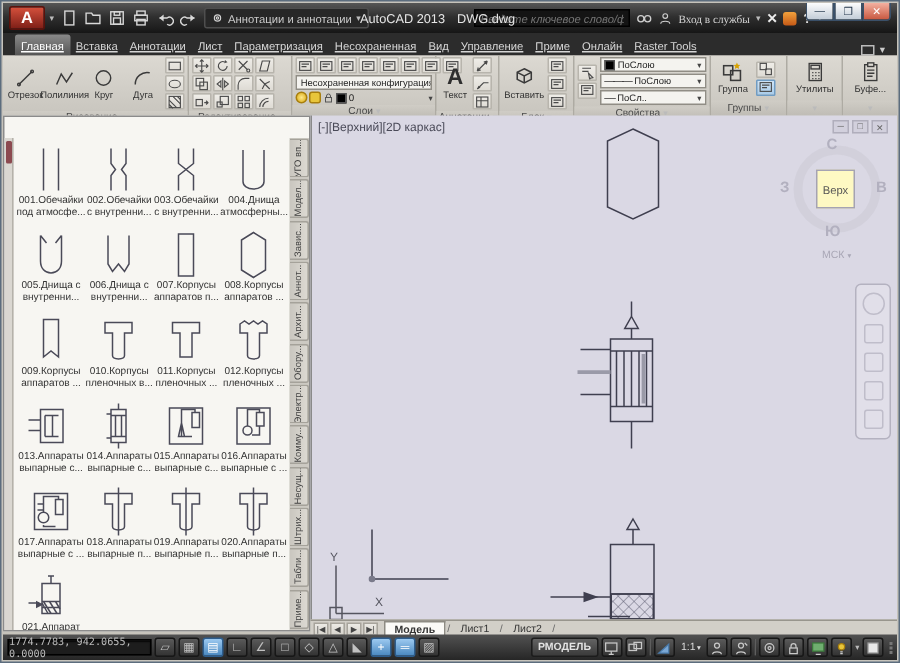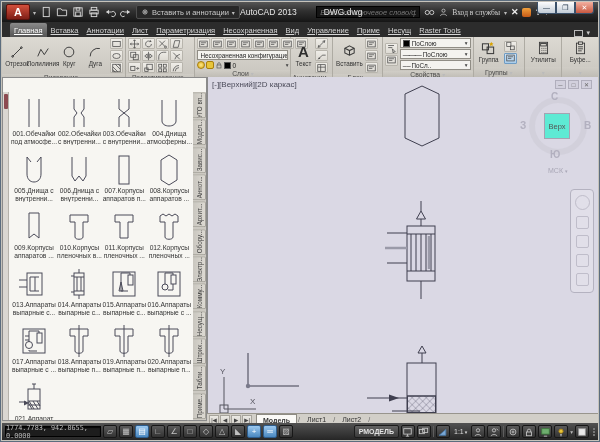--- a/index.html
+++ b/index.html
@@ -10,21 +10,21 @@
   .titlebar { position:absolute; top:1px; left:1px; right:1px; height:20px;
     background:linear-gradient(#565656 0%,#303030 45%,#161616 100%); display:flex; align-items:center; gap:3px; padding:0 4px; }
   .logo { width:24px; height:16px; background:linear-gradient(#d4503c,#7e1f17); border:1px solid #5a120c; border-radius:2px;
     color:#fff; font-weight:bold; font-size:11px; display:flex; align-items:center; justify-content:center; }
   .logo-caret, .caret { color:#bbb; font-size:6px; }
   .qat { display:flex; gap:2px; align-items:center; }
   .qat-btn { width:14px; height:14px; display:flex; align-items:center; justify-content:center; }
   .qat-btn svg { stroke:#d9d9d9; fill:none; stroke-width:1; }
   .workspace { display:flex; align-items:center; gap:3px; height:14px; background:#272727; border:1px solid #4e4e4e;
     border-radius:2px; padding:0 4px; font-size:7.5px; color:#c9c9c9; }
-  .app-title { position:absolute; left:238px; top:0; height:20px; display:flex; align-items:center; gap:27px;
+  .app-title { position:absolute; left:238px; top:0; height:20px; display:flex; align-items:center; gap:8px;
     font-size:8.5px; color:#e6e6e6;justify-content:flex-end; }
   .ic-right { margin-left:auto; margin-right:46px; display:flex; align-items:center; gap:4px; }
   .search-input { width:104px; height:12px; background:#141414; border:1px solid #000; color:#999; font-size:7.5px;
     font-style:italic; padding:0 3px; font-family:"Liberation Sans", sans-serif; }
   .tb-ic { display:flex; align-items:center; justify-content:center; }
   .tb-ic svg { stroke:#cfcfcf; fill:none; stroke-width:1; }
   .signin-label { font-size:7.5px; color:#d2d2d2;font-family:Liberation Serif, serif; }
   .x-glyph { color:#eee; font-size:9px; font-weight:bold; }
   .help-glyph { color:#ddd; font-size:9px; font-weight:bold; }
   .apps-dot { width:9px; height:9px; border-radius:2px; background:linear-gradient(#f2a13c,#c55a17); }
@@ -91,21 +91,21 @@
   
   .canvas { position:absolute; left:206px; top:76px; width:391px; height:336px; background:#dad8e4; border-left:1px solid #8a8a8a; }
   .vp-label { position:absolute; left:4px; top:3px; font-size:8px; color:#4a4a58; }
   .doc-controls { position:absolute; right:6px; top:3px; display:flex; gap:2px; }
   .doc-btn { width:11px; height:9px; background:#d2d0dd; border:1px solid #b0aebc; color:#666; font-size:6px;
     display:flex; align-items:center; justify-content:center; }
   .geom { position:absolute; left:0; top:0; }
   .viewcube { position:absolute; left:321px; top:20px; width:58px; height:58px;
     border:6px solid rgba(205,203,214,0.6); border-radius:50%; }
   .vc-letter { position:absolute; font-size:10px; color:#b2b0bf; font-weight:bold; }
-  .vc-center { position:absolute; left:336px; top:36px; width:26px; height:26px; background:#5eead4; border:1px solid #a5a3b2;
+  .vc-center { position:absolute; left:336px; top:36px; width:26px; height:26px; background:#fef9c3; border:1px solid #a5a3b2;
     display:flex; align-items:center; justify-content:center; font-size:7.5px; color:#555; }
   .vc-wcs { position:absolute; left:340px; top:90px; font-size:7px; color:#a9a7b6; display:flex; gap:2px; align-items:center; }
   .navbar { position:absolute; left:362px; top:112px; width:24px; height:104px; border:1px solid #b4b2c0; border-radius:4px;
     background:rgba(238,237,243,0.35); display:flex; flex-direction:column; align-items:center; gap:6px; padding-top:5px; }
   .nav-ic { width:13px; height:13px; border:1px solid #b6b4c2; border-radius:2px; opacity:0.8; }
   .nav-ic.round { border-radius:50%; width:15px; height:15px; }
 
   
   .layouts { position:absolute; left:206px; right:1px; top:412px; height:12px; background:#d2cfc8; border-top:1px solid #98958d;
     display:flex; align-items:center; font-size:7px; color:#333; padding-left:2px; }
@@ -181,21 +181,21 @@
           </svg>
         </span>
       </div>
     <div class="workspace">
       <span class="tb-ic">
         <svg width="8" height="8" viewBox="0 0 10 10">
             <circle cx="5" cy="5" r="2.6"></circle>
             <circle cx="5" cy="5" r="1"></circle>
           </svg>
       </span>
-      <span>Вставить и аннотации</span>
+      <span>Аннотации и аннотации</span>
       <span class="caret">▾</span>
     </div>
     <div class="app-title">
       <span>AutoCAD 2013</span>
       <span>DWG.dwg</span>
     </div>
     <div class="ic-right">
       <input class="search-input" placeholder="Введите ключевое слово/фразу" style="">
       <span class="tb-ic">
         <svg width="11" height="9" viewBox="0 0 12 10">
@@ -228,21 +228,21 @@
     <div id="ribbon-tabs" style="display:flex">
         <div class="rtab active">Главная</div>
         <div class="rtab">Вставка</div>
         <div class="rtab">Аннотации</div>
         <div class="rtab">Лист</div>
         <div class="rtab">Параметризация</div>
         <div class="rtab">Несохраненная</div>
         <div class="rtab">Вид</div>
         <div class="rtab">Управление</div>
         <div class="rtab">Приме</div>
-        <div class="rtab">Несущ</div>
+        <div class="rtab">Онлайн</div>
         <div class="rtab">Raster Tools</div>
       </div>
     <div class="tabrow-end">
       <span class="box"></span>
       <span>▾</span>
     </div>
   </div>
 
   <div class="ribbon">
 

